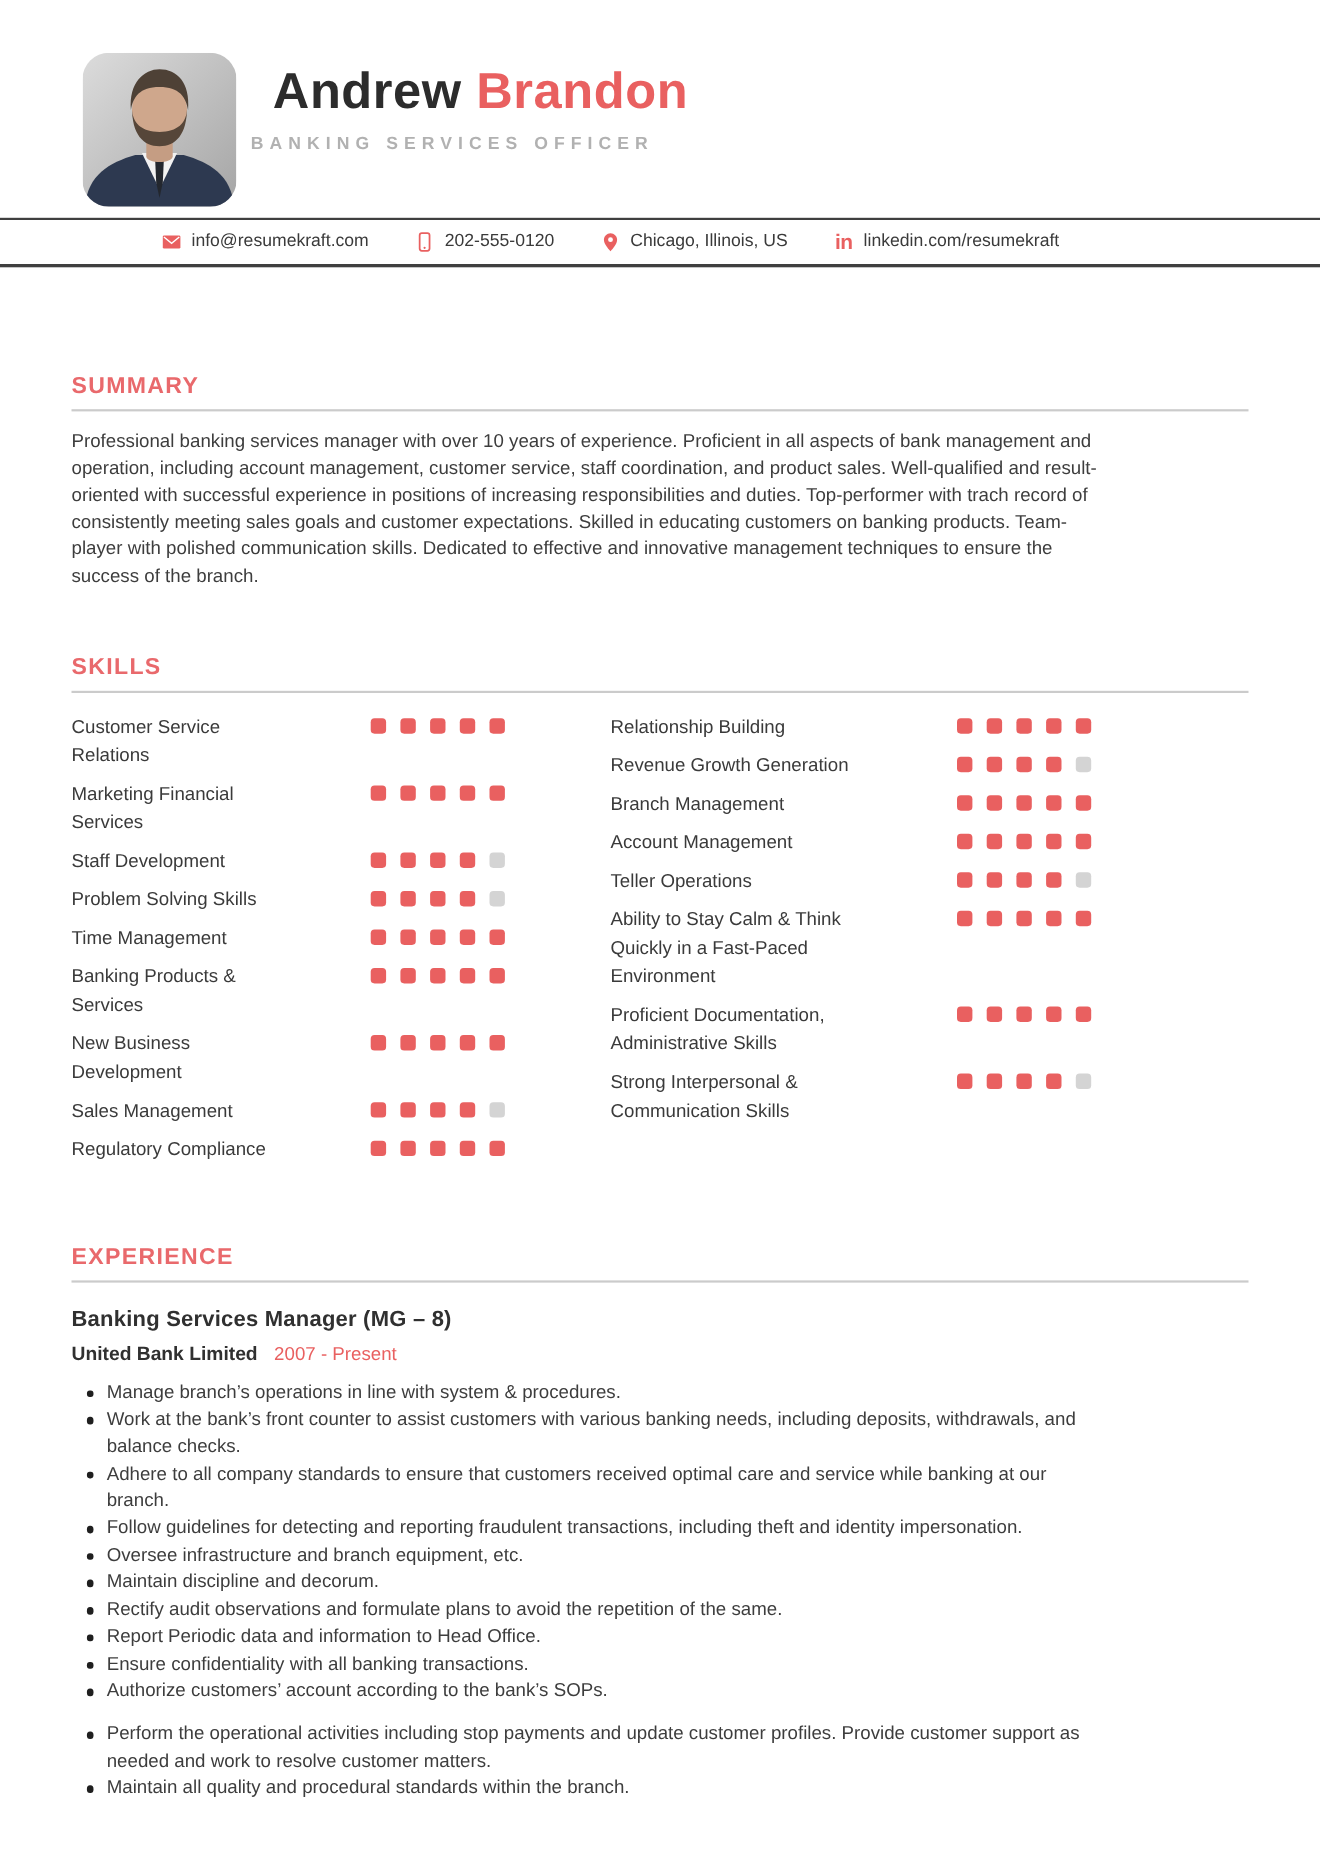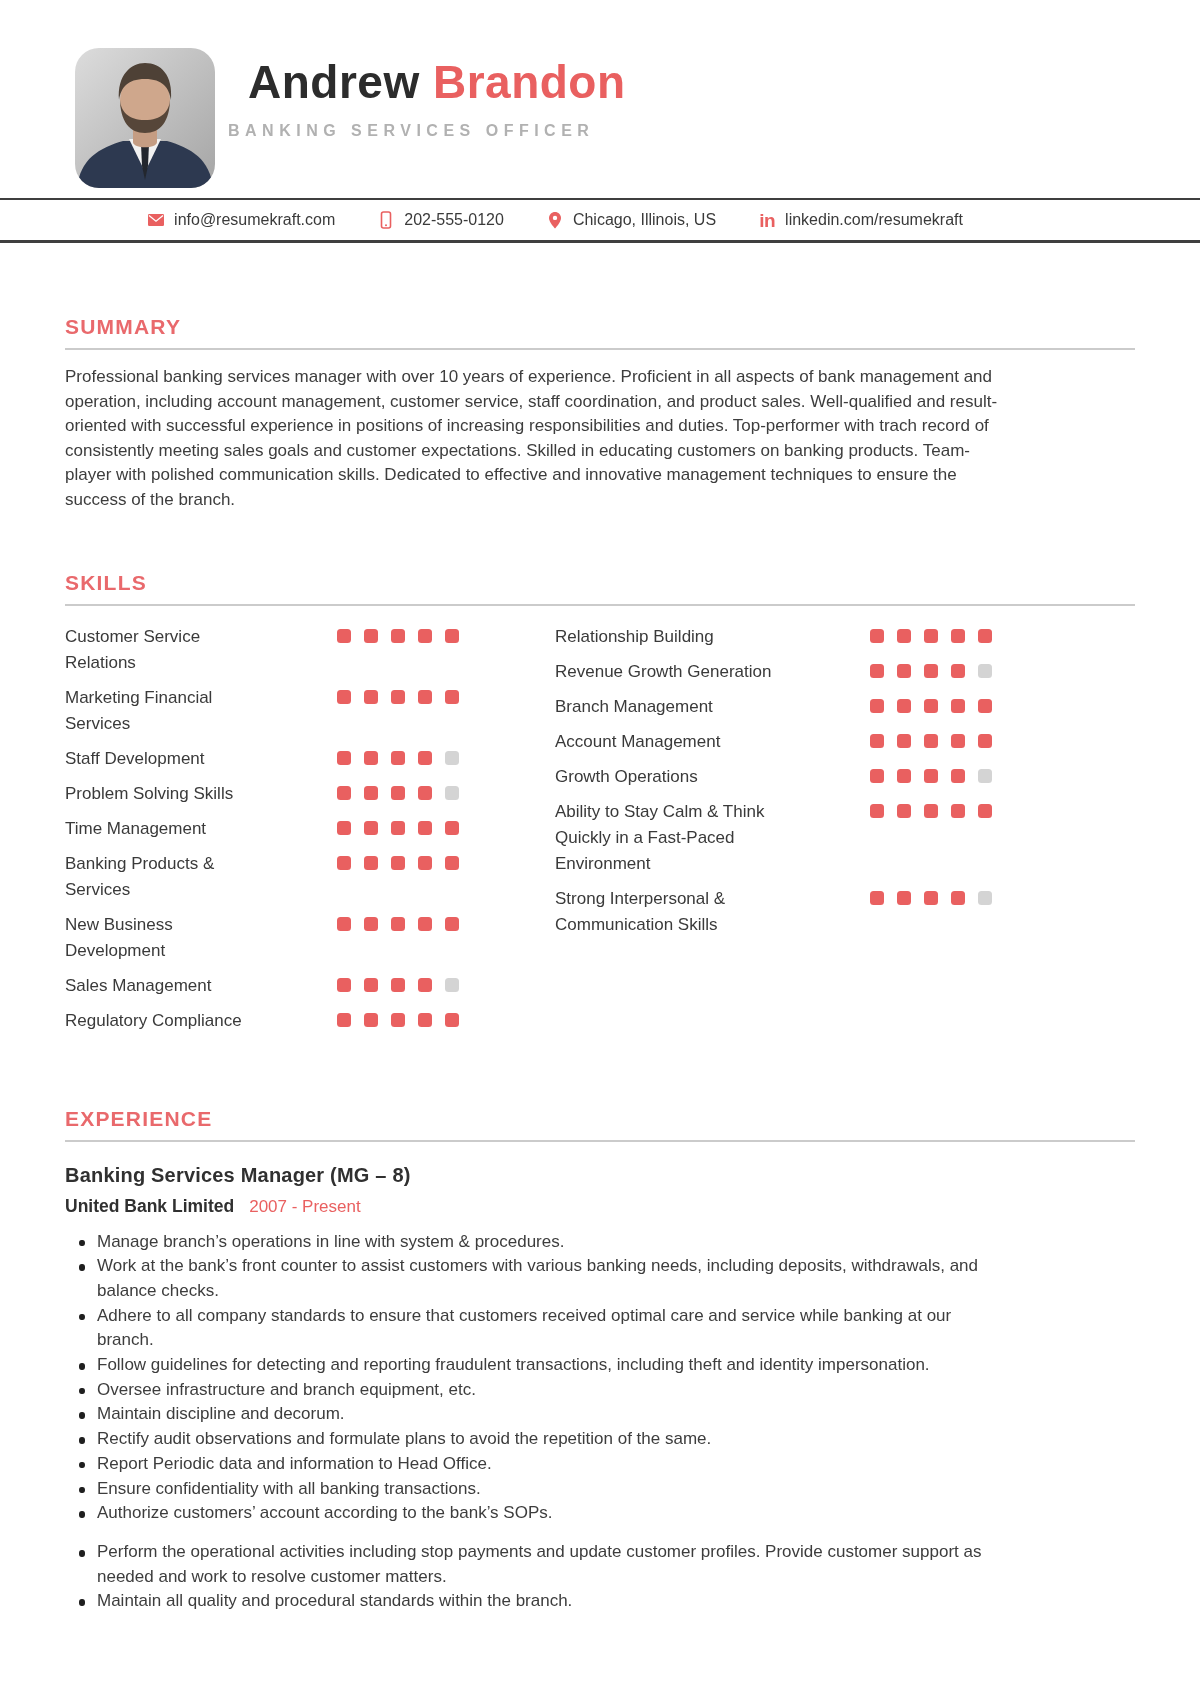--- a/index.html
+++ b/index.html
@@ -28,21 +28,21 @@
 
   
   .contact-bar{display:flex;justify-content:center;align-items:center;gap:42px;
     padding:11px 90px 11px 0;border-top:2px solid var(--rule-dark);border-bottom:3px solid var(--rule-dark);}
   .contact-item{display:flex;align-items:center;gap:9px;font-size:16px;color:#3a3a3a;}
   .contact-item .icn{display:inline-flex;width:18px;height:18px;align-items:center;justify-content:center;}
   .li-glyph{font-weight:800;font-size:19px;color:var(--accent);line-height:1;letter-spacing:-.5px;}
 
   
   main{padding:0 65px;}
-  section.summary{margin-top:72px;}
+  section.summary{margin-top:96px;}
   section.skills{margin-top:58px;}
   section.experience{margin-top:64px;}
   h2{font-size:21px;font-weight:bold;letter-spacing:1.2px;color:var(--accent-heading);
      padding-bottom:9px;border-bottom:2px solid var(--rule-light);}
   .summary-text{margin-top:15px;width:950px;font-size:17px;line-height:24.6px;color:var(--ink);}
 
   
   .skills-grid{margin-top:18px;display:grid;grid-template-columns:490px 1fr;}
   .skill-row{display:flex;margin-bottom:9px;}
   .skill-label{font-size:17px;line-height:26px;color:#3a3a3a;}
@@ -271,31 +271,41 @@
               <div class="skill-label"><span class="skill-label-text">Account Management</span></div>
               <div class="skill-rating">
                 <span class="dot filled"></span>
                 <span class="dot filled"></span>
                 <span class="dot filled"></span>
                 <span class="dot filled"></span>
                 <span class="dot filled"></span>
               </div>
             </div>
             <div class="skill-row">
-              <div class="skill-label"><span class="skill-label-text">Growth Operations</span></div>
+              <div class="skill-label"><span class="skill-label-text">Teller Operations</span></div>
               <div class="skill-rating">
                 <span class="dot filled"></span>
                 <span class="dot filled"></span>
                 <span class="dot filled"></span>
                 <span class="dot filled"></span>
                 <span class="dot empty"></span>
               </div>
             </div>
             <div class="skill-row">
               <div class="skill-label"><span class="skill-label-text">Ability to Stay Calm &amp; Think Quickly in a Fast-Paced Environment</span></div>
+              <div class="skill-rating">
+                <span class="dot filled"></span>
+                <span class="dot filled"></span>
+                <span class="dot filled"></span>
+                <span class="dot filled"></span>
+                <span class="dot filled"></span>
+              </div>
+            </div>
+            <div class="skill-row">
+              <div class="skill-label"><span class="skill-label-text">Proficient Documentation, Administrative Skills</span></div>
               <div class="skill-rating">
                 <span class="dot filled"></span>
                 <span class="dot filled"></span>
                 <span class="dot filled"></span>
                 <span class="dot filled"></span>
                 <span class="dot filled"></span>
               </div>
             </div>
             <div class="skill-row">
               <div class="skill-label"><span class="skill-label-text">Strong Interpersonal &amp; Communication Skills</span></div>

